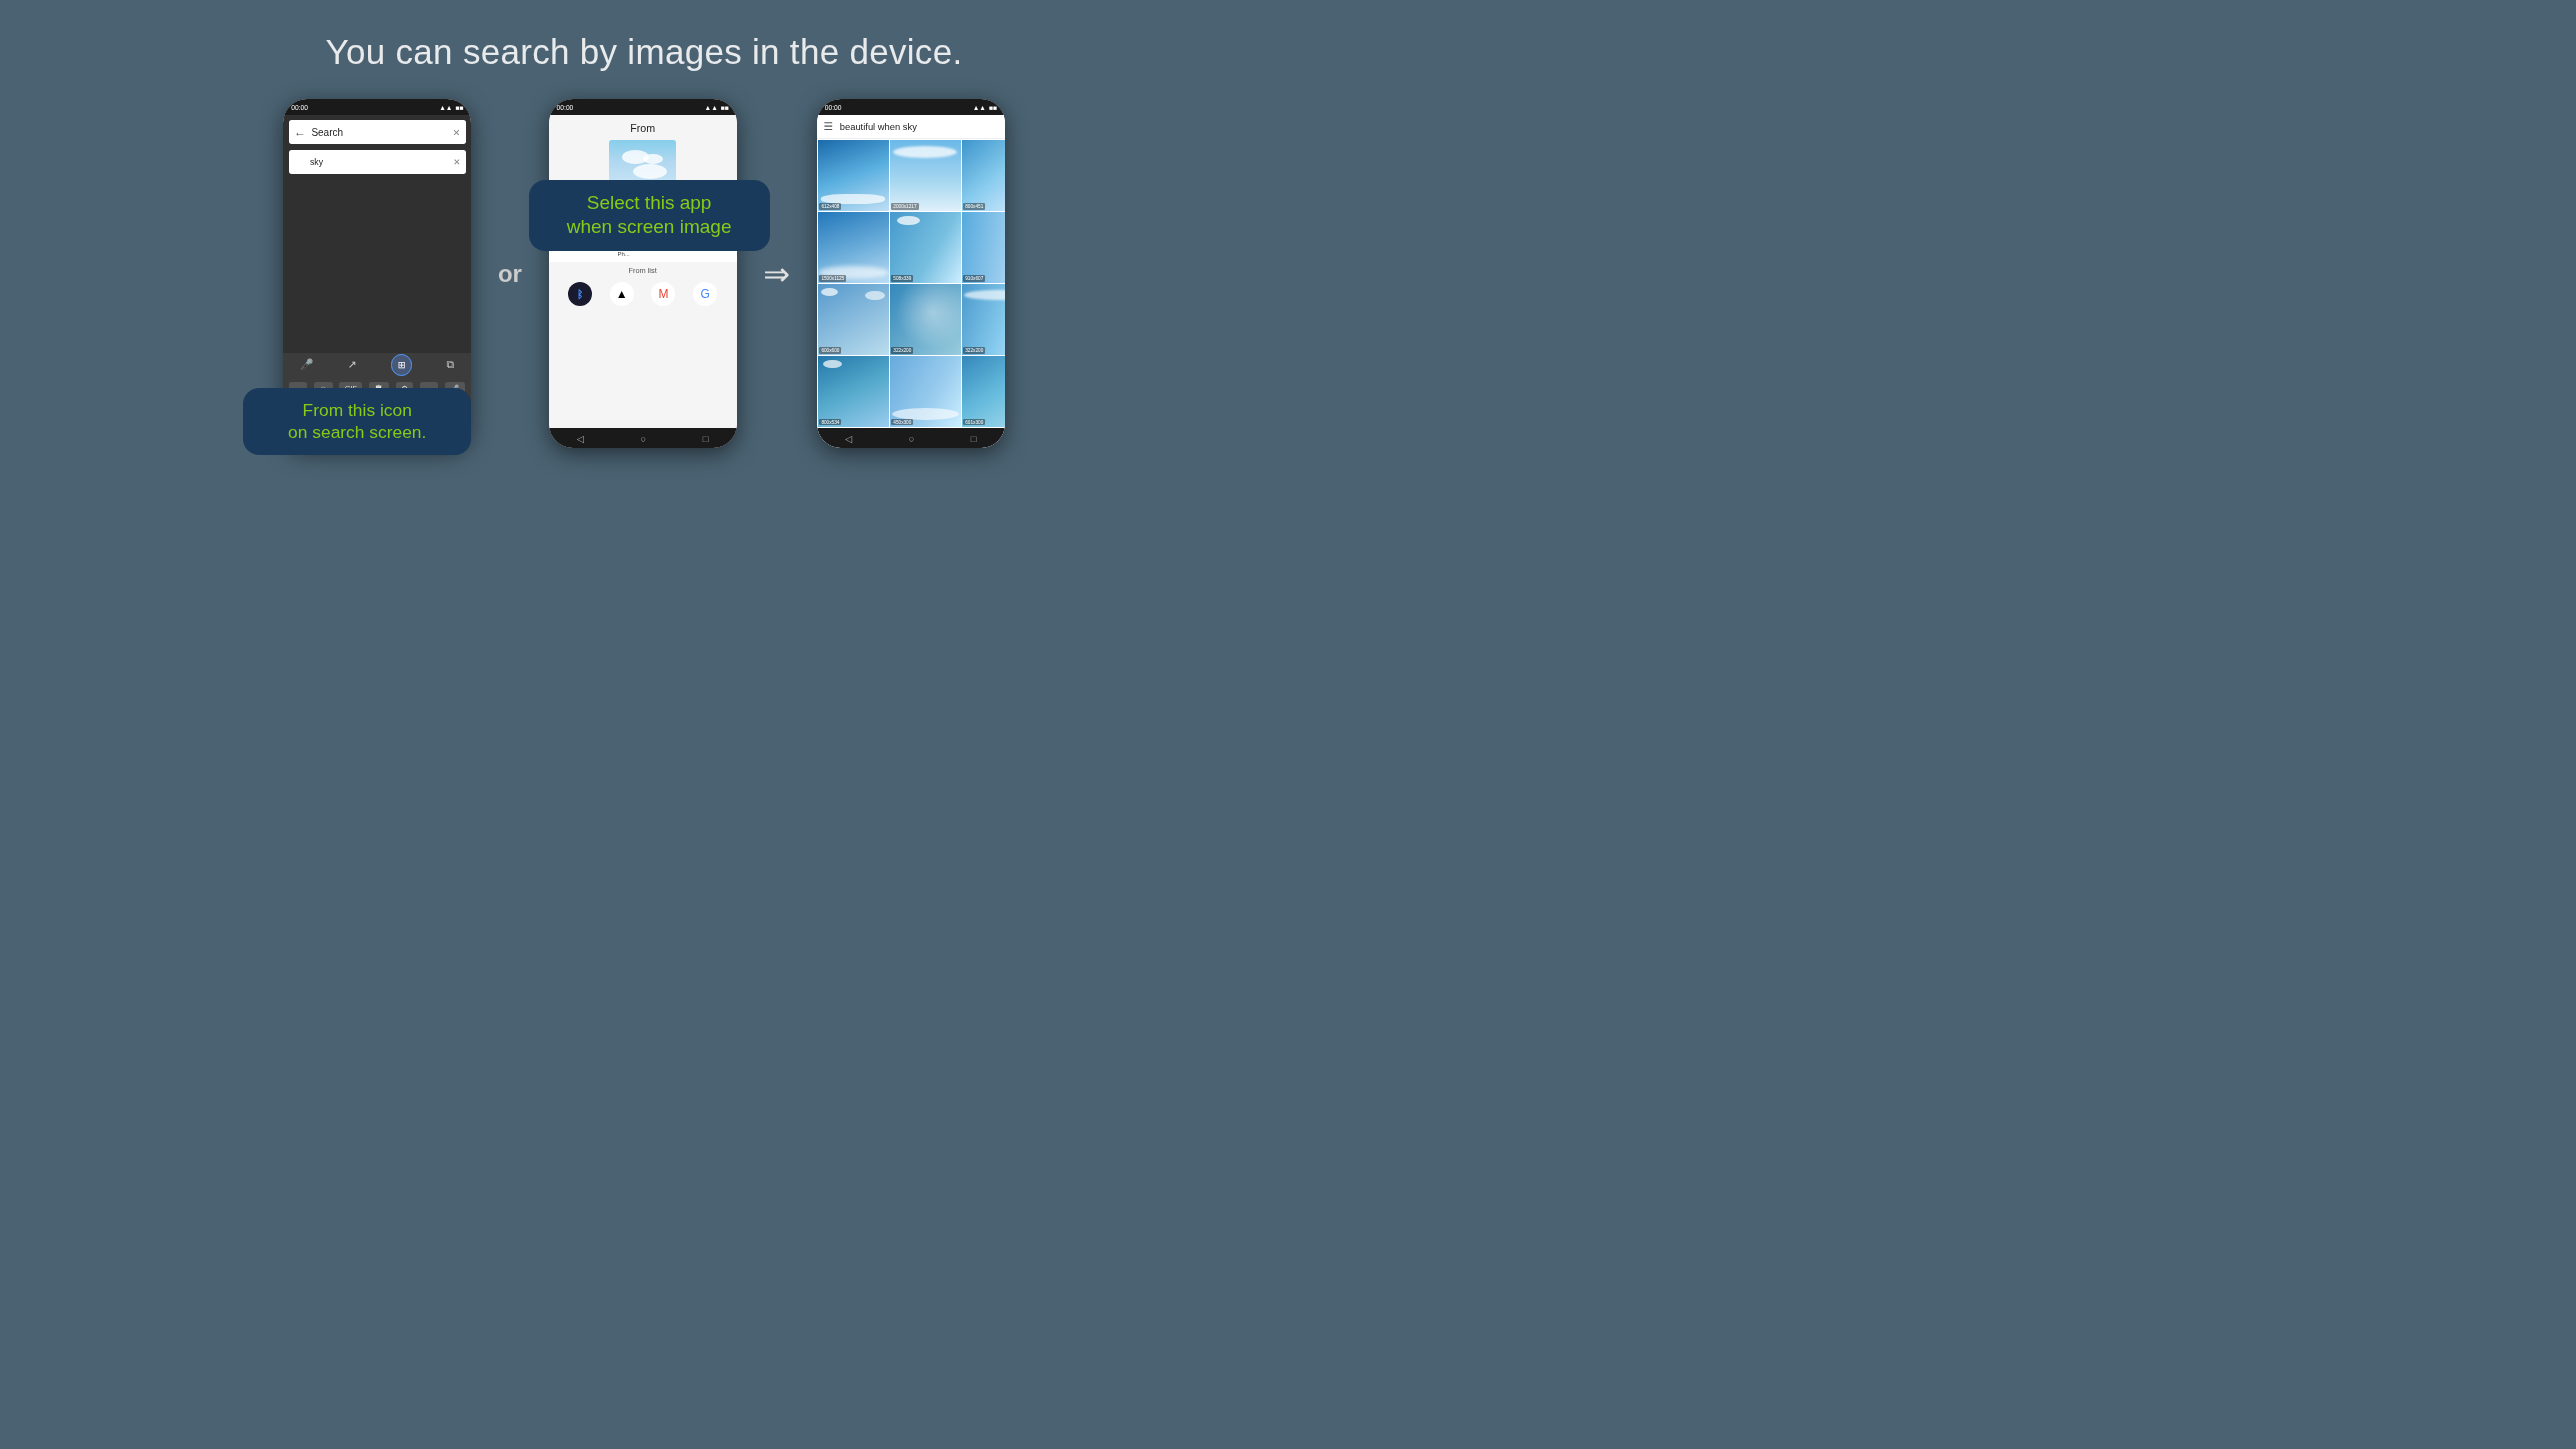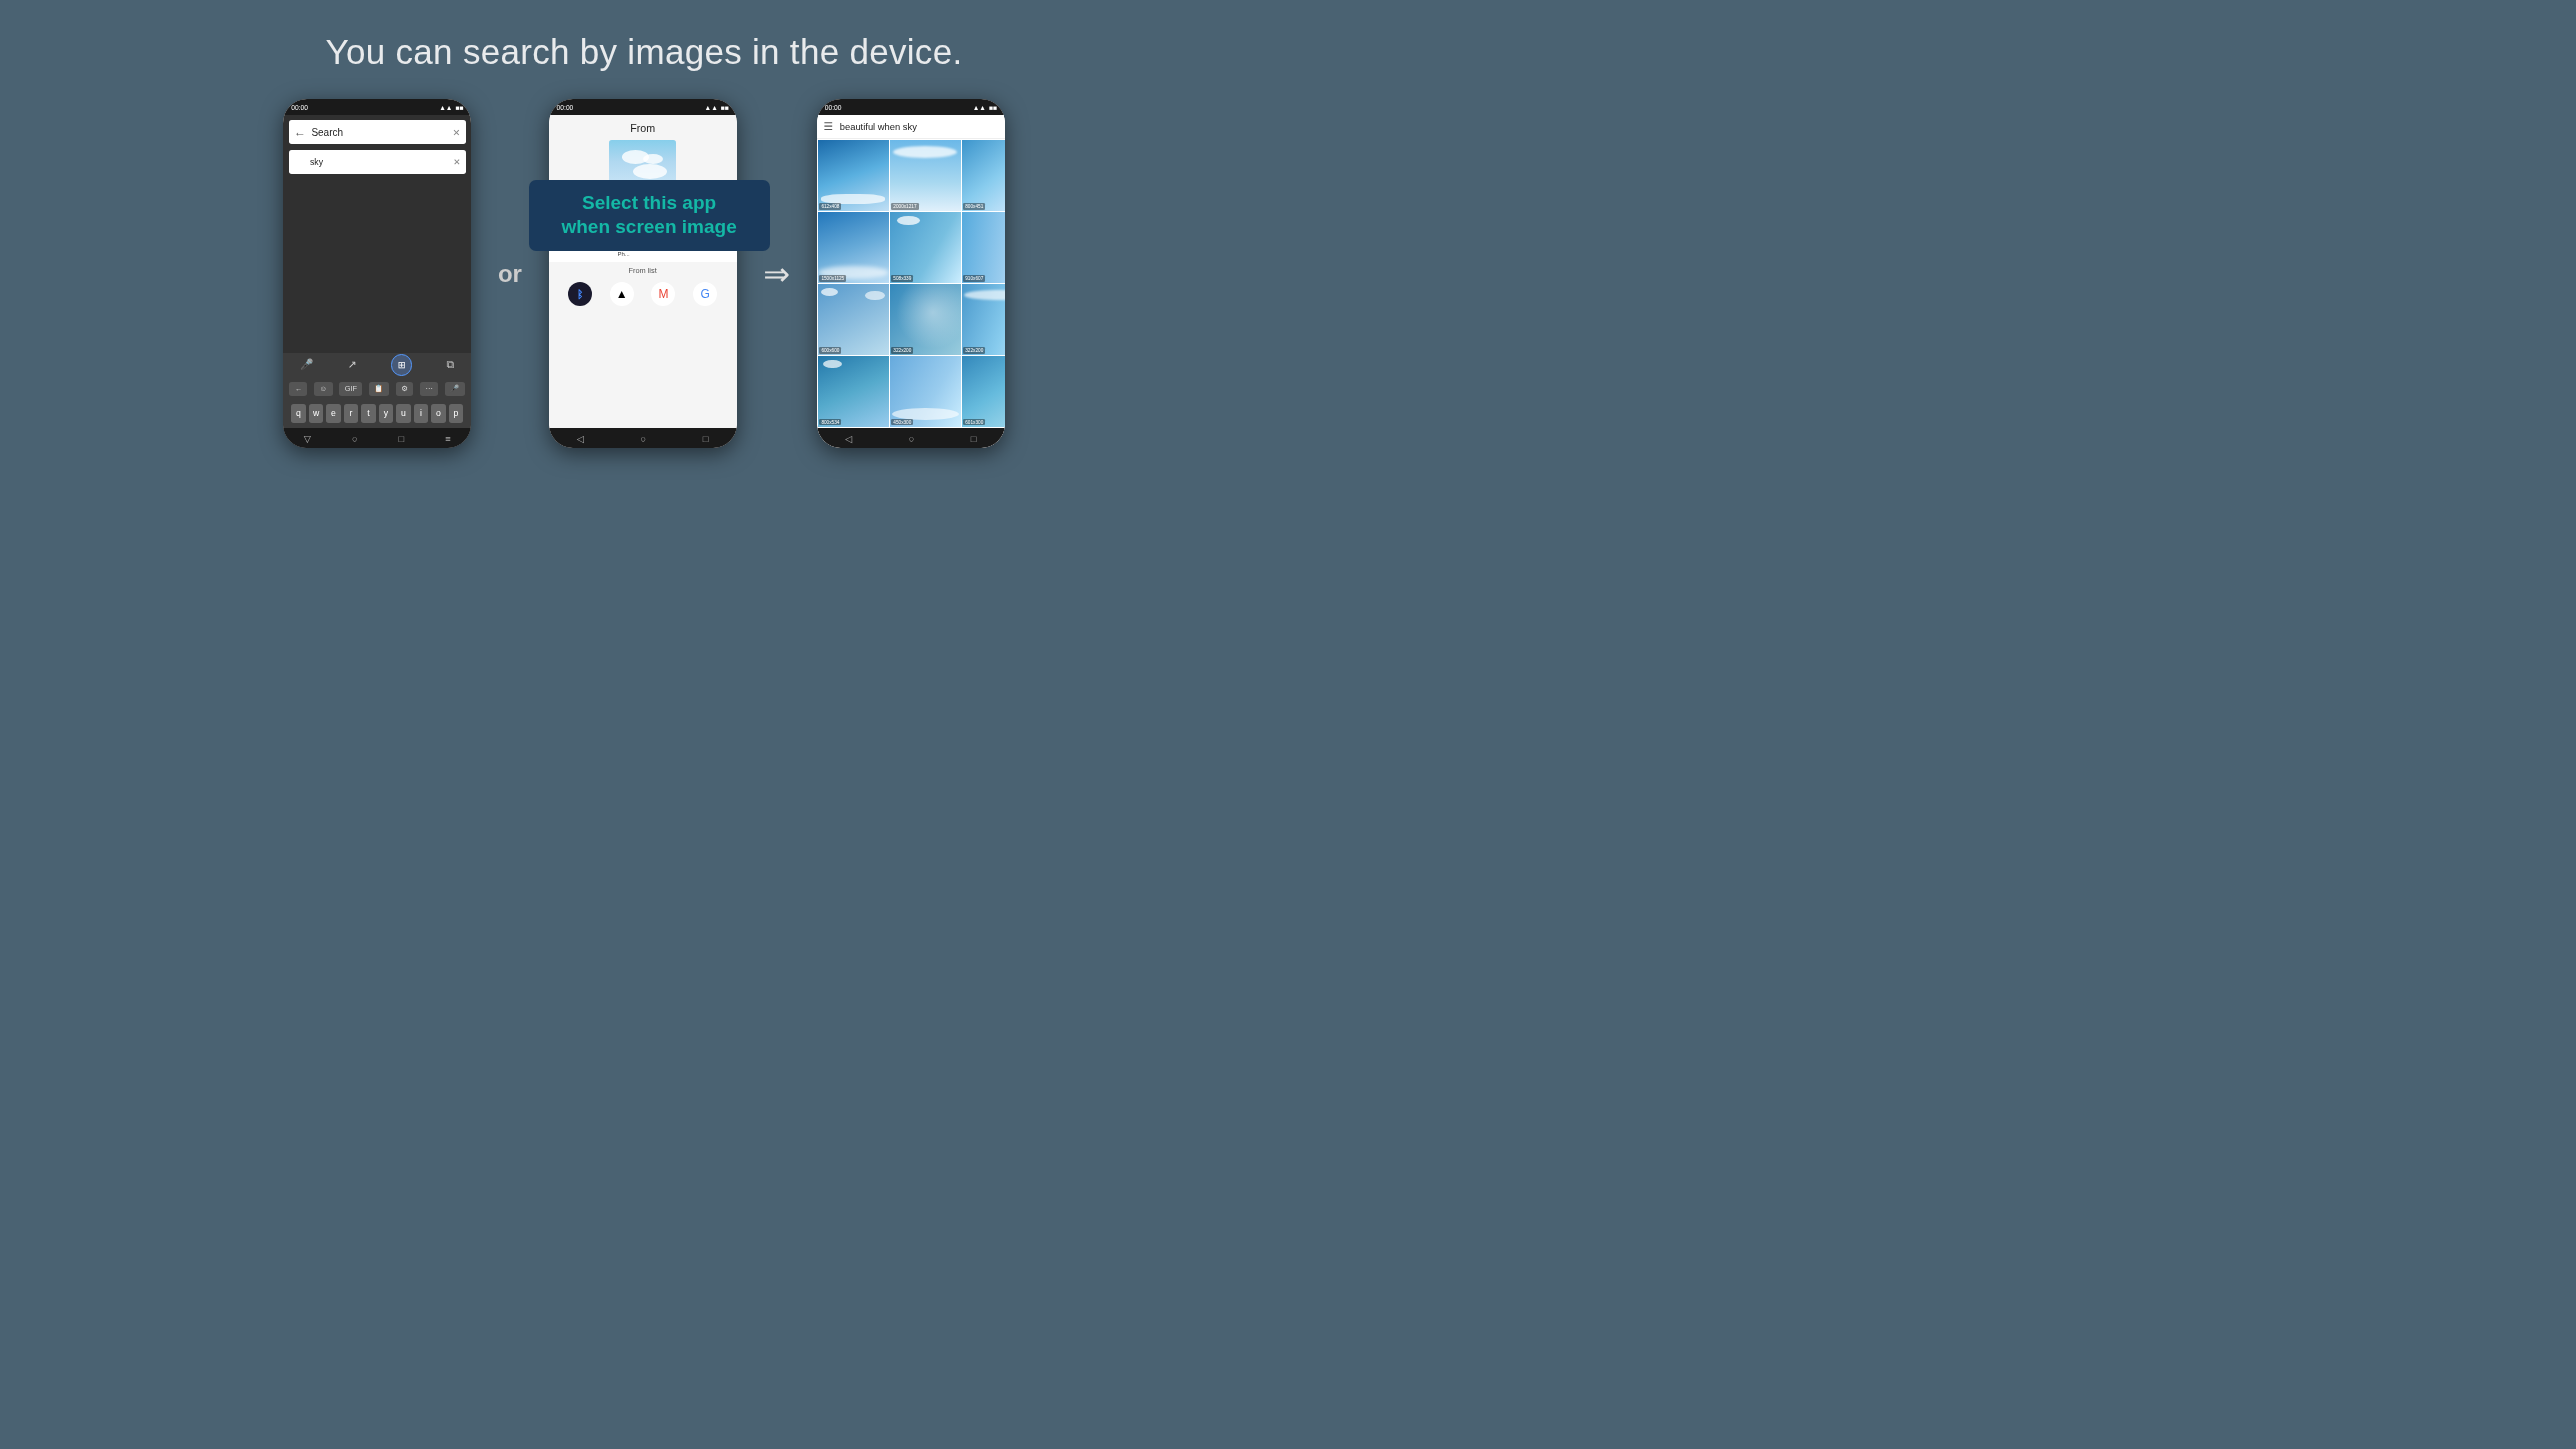--- a/index.html
+++ b/index.html
@@ -205,25 +205,25 @@
     }
 
     .nav-icon {
       color: #aaa;
       font-size: 9.4px;
     }
 
     
     .tooltip-box {
       background: #1a3a5c;
-      color: #14b8a6;
-      border-radius: 7px;
+      color: #84cc16;
+      border-radius: 16px;
       padding: 10.7px 13.4px;
       font-size: 19px;
-      font-weight: 700;
+      font-weight: 400;
       line-height: 1.3;
       text-align: center;
       position: absolute;
     }
 
     .tooltip-phone1 {
       bottom: -6.7px;
       left: -40px;
       width: 228px;
       font-size: 17.4px;
@@ -517,20 +517,24 @@
           <div class="nav-bar-phone">
             <span class="nav-icon">▽</span>
             <span class="nav-icon">○</span>
             <span class="nav-icon">□</span>
             <span class="nav-icon">≡</span>
           </div>
         </div>
       </div>
     </div>
 
+    <div class="tooltip-box tooltip-phone1">
+      <span>From this icon</span><br>
+      <span>on search screen.</span>
+    </div>
   </div>
 
   <div class="or-text">or</div>
 
   <div class="phone-wrapper">
     <div class="phone">
       <div class="phone-screen">
 
         <div class="status-bar">
           <span>00:00</span>

